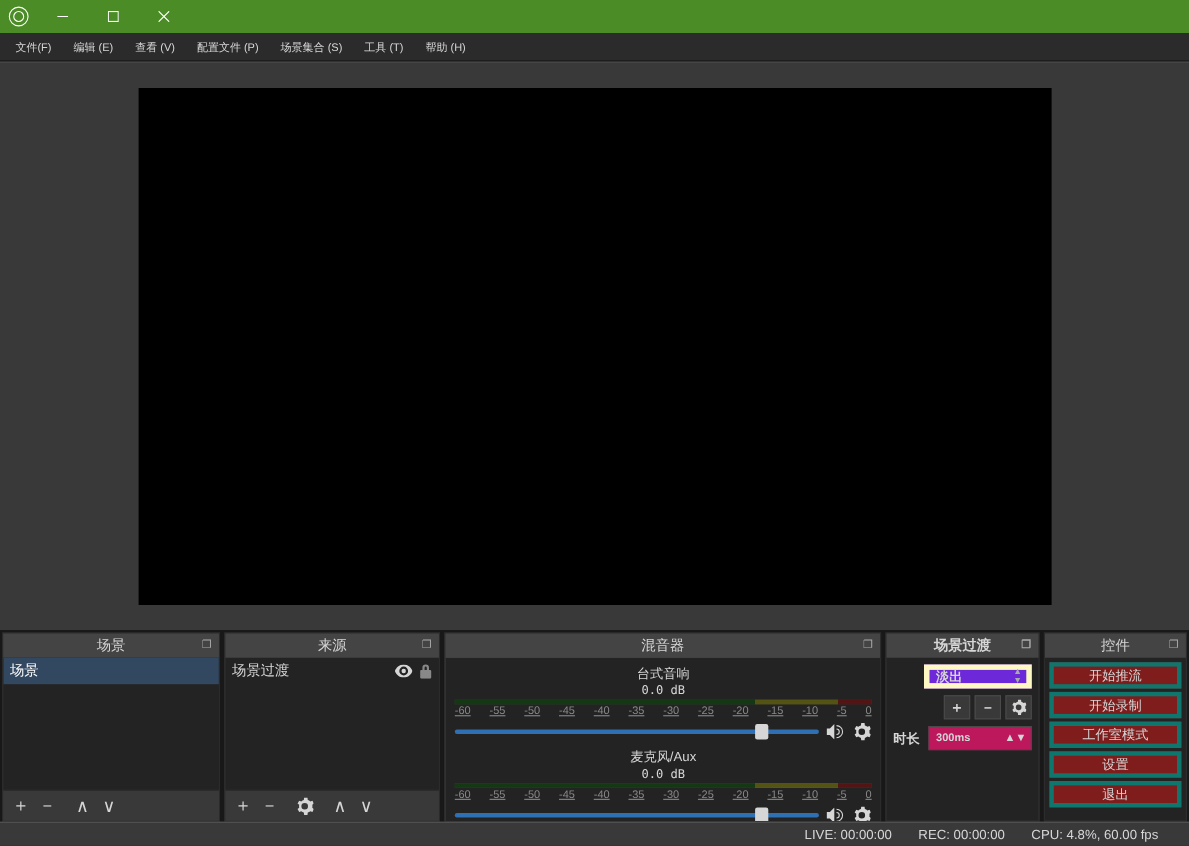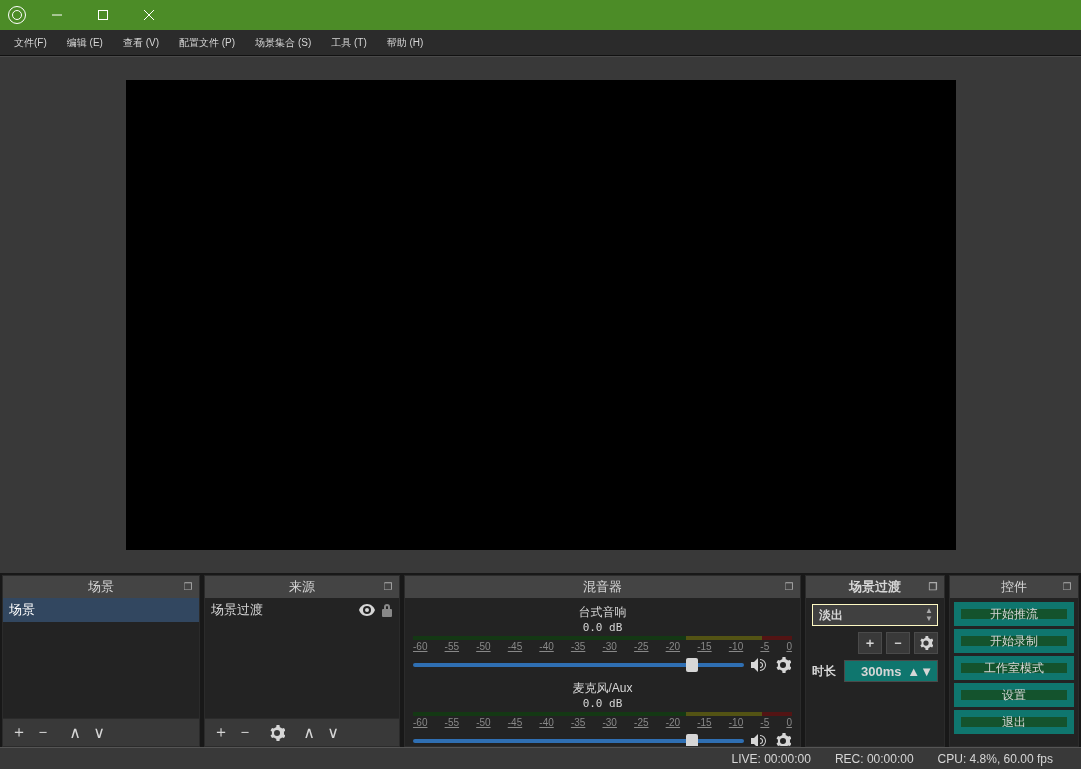--- a/index.html
+++ b/index.html
@@ -50,30 +50,30 @@
 .meter { height: 4px; background: linear-gradient(to right, #2d7d2d 0%, #2d7d2d 72%, #b8b82d 72%, #b8b82d 92%, #b82d2d 92%, #b82d2d 100%); position: relative; margin-top: 2px; }
 .meter::after { content: ""; position: absolute; inset: 0; background: rgba(0,0,0,0.55); }
 .ticks { display: flex; justify-content: space-between; font-size: 10px; color: #888; margin-top: 1px; font-family: Consolas, monospace; text-decoration: underline; }
 .slider-row { display: flex; align-items: center; margin-top: 4px; gap: 6px; }
 .slider-track { flex: 1; height: 4px; background: #2f6fb3; border-radius: 2px; position: relative; }
 .slider-thumb { position: absolute; right: 46px; top: -5px; width: 12px; height: 14px; background: #d6d6d6; border-radius: 2px; }
 .mixer-icon { width: 18px; height: 18px; display: flex; align-items: center; justify-content: center; font-size: 14px; color: #d6d6d6; }
 
 
 .trans-body { padding: 6px; display: flex; flex-direction: column; gap: 6px; }
-.select-box { background: #404040; border: 1px solid #fef9c3; height: 22px; display: flex; align-items: center; padding: 0 6px; font-size: 12px; position: relative; }
+.select-box { background: #6d28d9; border: 5px solid #fef9c3; height: 22px; display: flex; align-items: center; padding: 0 6px; font-size: 12px; position: relative; margin-left: 28px; }
 .select-box .upd { position: absolute; right: 4px; font-size: 8px; line-height: 8px; color: #aaa; display: flex; flex-direction: column; }
 .trans-row { display: flex; gap: 4px; align-items: center; }
 .trans-row .tbtn2 { width: 24px; height: 22px; background: #393939; border: 1px solid #4a4a4a; display: flex; align-items: center; justify-content: center; }
-.spin-box { flex: 1; background: #0f766e; border: 1px solid #4a4a4a; height: 22px; display: flex; align-items: center; padding: 0 16px; font-size: 13px; position: relative; }
+.spin-box { flex: 1; background: #be185d; border: 1px solid #4a4a4a; height: 22px; display: flex; align-items: center; padding: 0 6px; font-size: 10px; position: relative; }
 .dur-label { font-size: 12px; width: 28px; }
 
 
 .controls-body { padding: 4px; display: flex; flex-direction: column; gap: 3px; }
-.ctrl-btn { background: #14532d; border: 7px solid #0f766e; height: 24px; display: flex; align-items: center; justify-content: center; font-size: 12px; }
+.ctrl-btn { background: #7f1d1d; border: 4px solid #0f766e; height: 24px; display: flex; align-items: center; justify-content: center; font-size: 12px; }
 
 
 .statusbar { height: 22px; background: #393939; border-top: 1px solid #555; display: flex; align-items: center; justify-content: flex-end; padding: 0 28px; gap: 24px; font-family: Consolas, monospace; font-size: 12px; }
 
 svg { display: block; }
 </style>
 </head>
 <body>
 
 <div class="titlebar">

